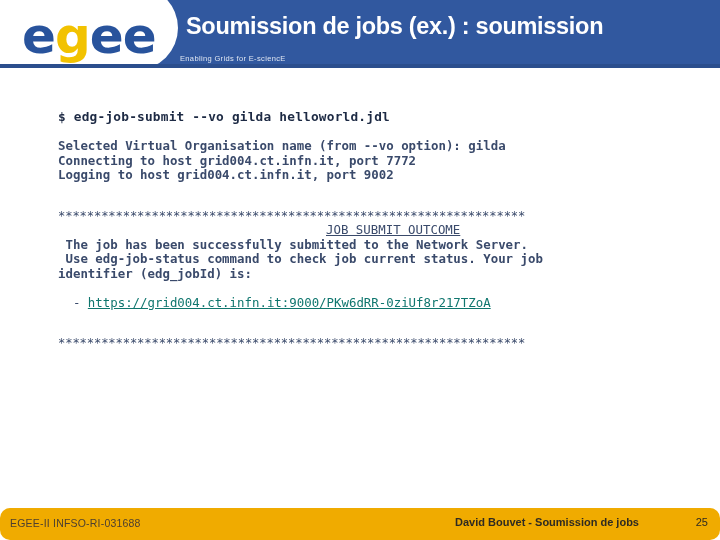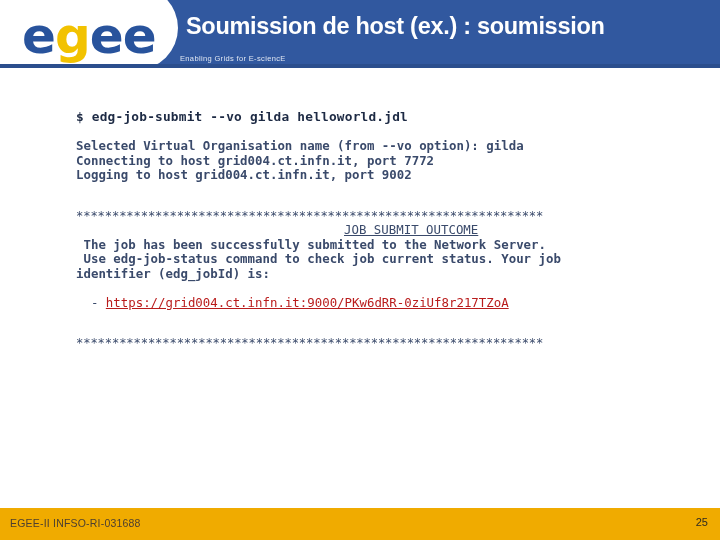--- a/index.html
+++ b/index.html
@@ -81,21 +81,21 @@
   .content {
     position: absolute;
     left: 0;
     top: 68px;
     width: 720px;
     height: 440px;
     background: #ffffff;
   }
   .term {
     position: absolute;
-    left: 76px;
+    left: 58px;
     top: 42px;
     width: 640px;
     font-family: "DejaVu Sans Mono", "Liberation Mono", monospace;
     font-size: 12.4px;
     line-height: 14.6px;
     color: #3a4a6b;
     white-space: pre;
   }
   .term .cmd {
     display: block;
@@ -113,32 +113,33 @@
     letter-spacing: -0.15px;
     font-size: 12.2px;
   }
   .term .outcome {
     display: block;
     padding-left: 268px;
     text-decoration: underline;
   }
   .term .url-line { display: block; }
   .term .url {
-    color: #b91c1c;
+    color: #0f766e;
     text-decoration: underline;
   }
 
   
   .footer {
     position: absolute;
     left: 0;
     top: 508px;
     width: 720px;
     height: 32px;
     background: #f0ab00;
+    border-radius: 10px;
   }
   .footer-left {
     position: absolute;
     left: 10px;
     top: 9px;
     color: #4d4030;
     font-size: 10.5px;
     letter-spacing: 0.2px;
     white-space: nowrap;
   }
@@ -159,25 +160,26 @@
     font-size: 11px;
     font-weight: normal;
   }
 </style>
 </head>
 <body>
 
 <div class="header">
   <div class="logo-plate"></div>
   <div class="logo-text"><span class="e1">e</span><span class="g">g</span><span class="e2">e</span><span class="e3">e</span></div>
-  <div class="header-title">Soumission de host (ex.) : soumission</div>
+  <div class="header-title">Soumission de jobs (ex.) : soumission</div>
   <div class="header-tagline">Enabling Grids for E-sciencE</div>
   <div class="header-shadow"></div>
 </div>
 
 <div class="content">
   <div class="term"><span class="cmd">$ edg-job-submit --vo gilda helloworld.jdl</span><span class="blank"></span><span class="line">Selected Virtual Organisation name (from --vo option): gilda</span><span class="line">Connecting to host grid004.ct.infn.it, port 7772</span><span class="line">Logging to host grid004.ct.infn.it, port 9002</span><span class="blank"></span><span class="blank-sm"></span><span class="stars">*****************************************************************</span><span class="outcome">JOB SUBMIT OUTCOME</span><span class="line"> The job has been successfully submitted to the Network Server.</span><span class="line"> Use edg-job-status command to check job current status. Your job</span><span class="line">identifier (edg_jobId) is:</span><span class="blank"></span><span class="url-line"><span>  - </span><span class="url">https://grid004.ct.infn.it:9000/PKw6dRR-0ziUf8r217TZoA</span></span><span class="blank"></span><span class="blank-sm"></span><span class="stars">*****************************************************************</span></div>
 </div>
 
 <div class="footer">
   <div class="footer-left">EGEE-II INFSO-RI-031688</div>
+  <div class="footer-center">David Bouvet - Soumission de jobs</div>
   <div class="footer-page">25</div>
 </div>
 
 </body></html>

